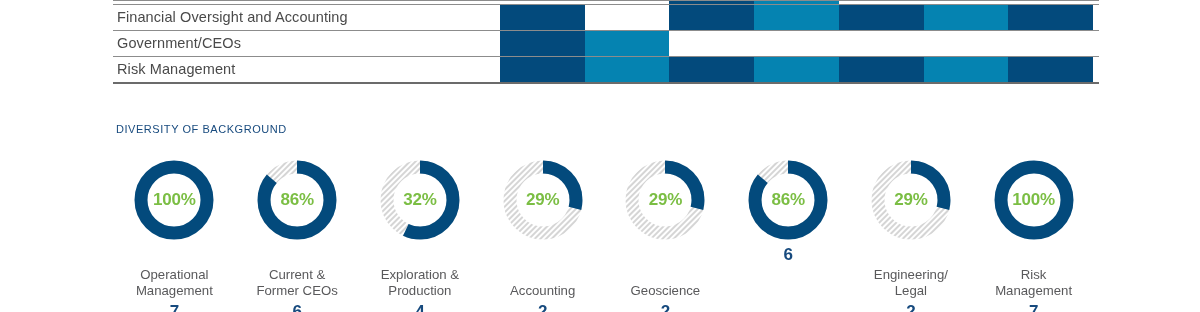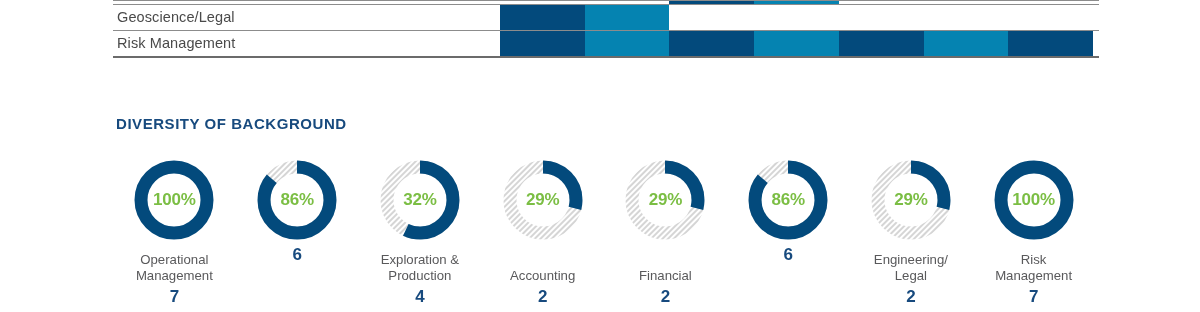--- a/index.html
+++ b/index.html
@@ -56,23 +56,23 @@
     height:100%;
     background:transparent;
   }
   .cell.dark{background:#034A7C;}
   .cell.light{background:#0583B1;}
 
   
   #section-heading{
     position:absolute;
     left:116px;
-    top:115px;
-    font-size:15px;
-    font-weight:bold;
+    top:123px;
+    font-size:11px;
+    font-weight:normal;
     color:#174A7E;
     letter-spacing:0.55px;
   }
 
   
   #donut-row{
     position:absolute;
     left:113px;
     top:158px;
     width:982px;
@@ -92,21 +92,21 @@
   .donut-pct{
     position:absolute;
     left:0;right:0;top:0;bottom:0;
     display:flex;align-items:center;justify-content:center;
     font-size:17px;
     font-weight:bold;
     color:#7BBE44;
     letter-spacing:-0.2px;
   }
   .donut-label{
-    margin-top:10px;
+    margin-top:25px;
     font-size:13.2px;
     line-height:16px;
     color:#59595B;
     text-align:center;
     white-space:pre-line;
     min-height:32px;
     box-sizing:border-box;
   }
   .donut-label.single{padding-top:16px;}
   .donut-count{
@@ -128,21 +128,34 @@
         <div class="cell"></div>
         <div class="cell dark"></div>
         <div class="cell light"></div>
         <div class="cell"></div>
         <div class="cell"></div>
         <div class="cell"></div>
       </div>
     </div>
     <div class="matrix-row">
       <div class="row-rule"></div>
-      <div class="row-label">Geoscience/Legal</div>
+      <div class="row-label">Financial Oversight and Accounting</div>
+      <div class="cells">
+        <div class="cell dark"></div>
+        <div class="cell"></div>
+        <div class="cell dark"></div>
+        <div class="cell light"></div>
+        <div class="cell dark"></div>
+        <div class="cell light"></div>
+        <div class="cell dark"></div>
+      </div>
+    </div>
+    <div class="matrix-row">
+      <div class="row-rule"></div>
+      <div class="row-label">Government/CEOs</div>
       <div class="cells">
         <div class="cell dark"></div>
         <div class="cell light"></div>
         <div class="cell"></div>
         <div class="cell"></div>
         <div class="cell"></div>
         <div class="cell"></div>
         <div class="cell"></div>
       </div>
     </div>
@@ -191,20 +204,22 @@
             <pattern id="hatch1" width="4" height="4" patternUnits="userSpaceOnUse" patternTransform="rotate(45)">
               <rect width="4" height="4" fill="#ffffff"></rect>
               <rect width="2" height="4" fill="#d5d5d5"></rect>
             </pattern>
           </defs>
           <circle cx="42" cy="42" r="33" fill="none" stroke="url(#hatch1)" stroke-width="13"></circle>
           <circle cx="42" cy="42" r="33" fill="none" stroke="#034A7C" stroke-width="13" transform="rotate(-90 42 42)" stroke-dasharray="178.31679901775667 29.028316119169688"></circle>
         </svg>
         <div class="donut-pct">86%</div>
       </div>
+      <div class="donut-label">Current &amp;
+Former CEOs</div>
       <div class="donut-count">6</div>
     </div>
     <div class="donut-item">
       <div class="donut-wrap">
         <svg viewBox="0 0 84 84">
           <defs>
             <pattern id="hatch2" width="4" height="4" patternUnits="userSpaceOnUse" patternTransform="rotate(45)">
               <rect width="4" height="4" fill="#ffffff"></rect>
               <rect width="2" height="4" fill="#d5d5d5"></rect>
             </pattern>
@@ -242,21 +257,21 @@
             <pattern id="hatch4" width="4" height="4" patternUnits="userSpaceOnUse" patternTransform="rotate(45)">
               <rect width="4" height="4" fill="#ffffff"></rect>
               <rect width="2" height="4" fill="#d5d5d5"></rect>
             </pattern>
           </defs>
           <circle cx="42" cy="42" r="33" fill="none" stroke="url(#hatch4)" stroke-width="13"></circle>
           <circle cx="42" cy="42" r="33" fill="none" stroke="#034A7C" stroke-width="13" transform="rotate(-90 42 42)" stroke-dasharray="60.130083389708645 147.21503174721772"></circle>
         </svg>
         <div class="donut-pct">29%</div>
       </div>
-      <div class="donut-label single">Financial</div>
+      <div class="donut-label single">Geoscience</div>
       <div class="donut-count">2</div>
     </div>
     <div class="donut-item">
       <div class="donut-wrap">
         <svg viewBox="0 0 84 84">
           <defs>
             <pattern id="hatch5" width="4" height="4" patternUnits="userSpaceOnUse" patternTransform="rotate(45)">
               <rect width="4" height="4" fill="#ffffff"></rect>
               <rect width="2" height="4" fill="#d5d5d5"></rect>
             </pattern>

